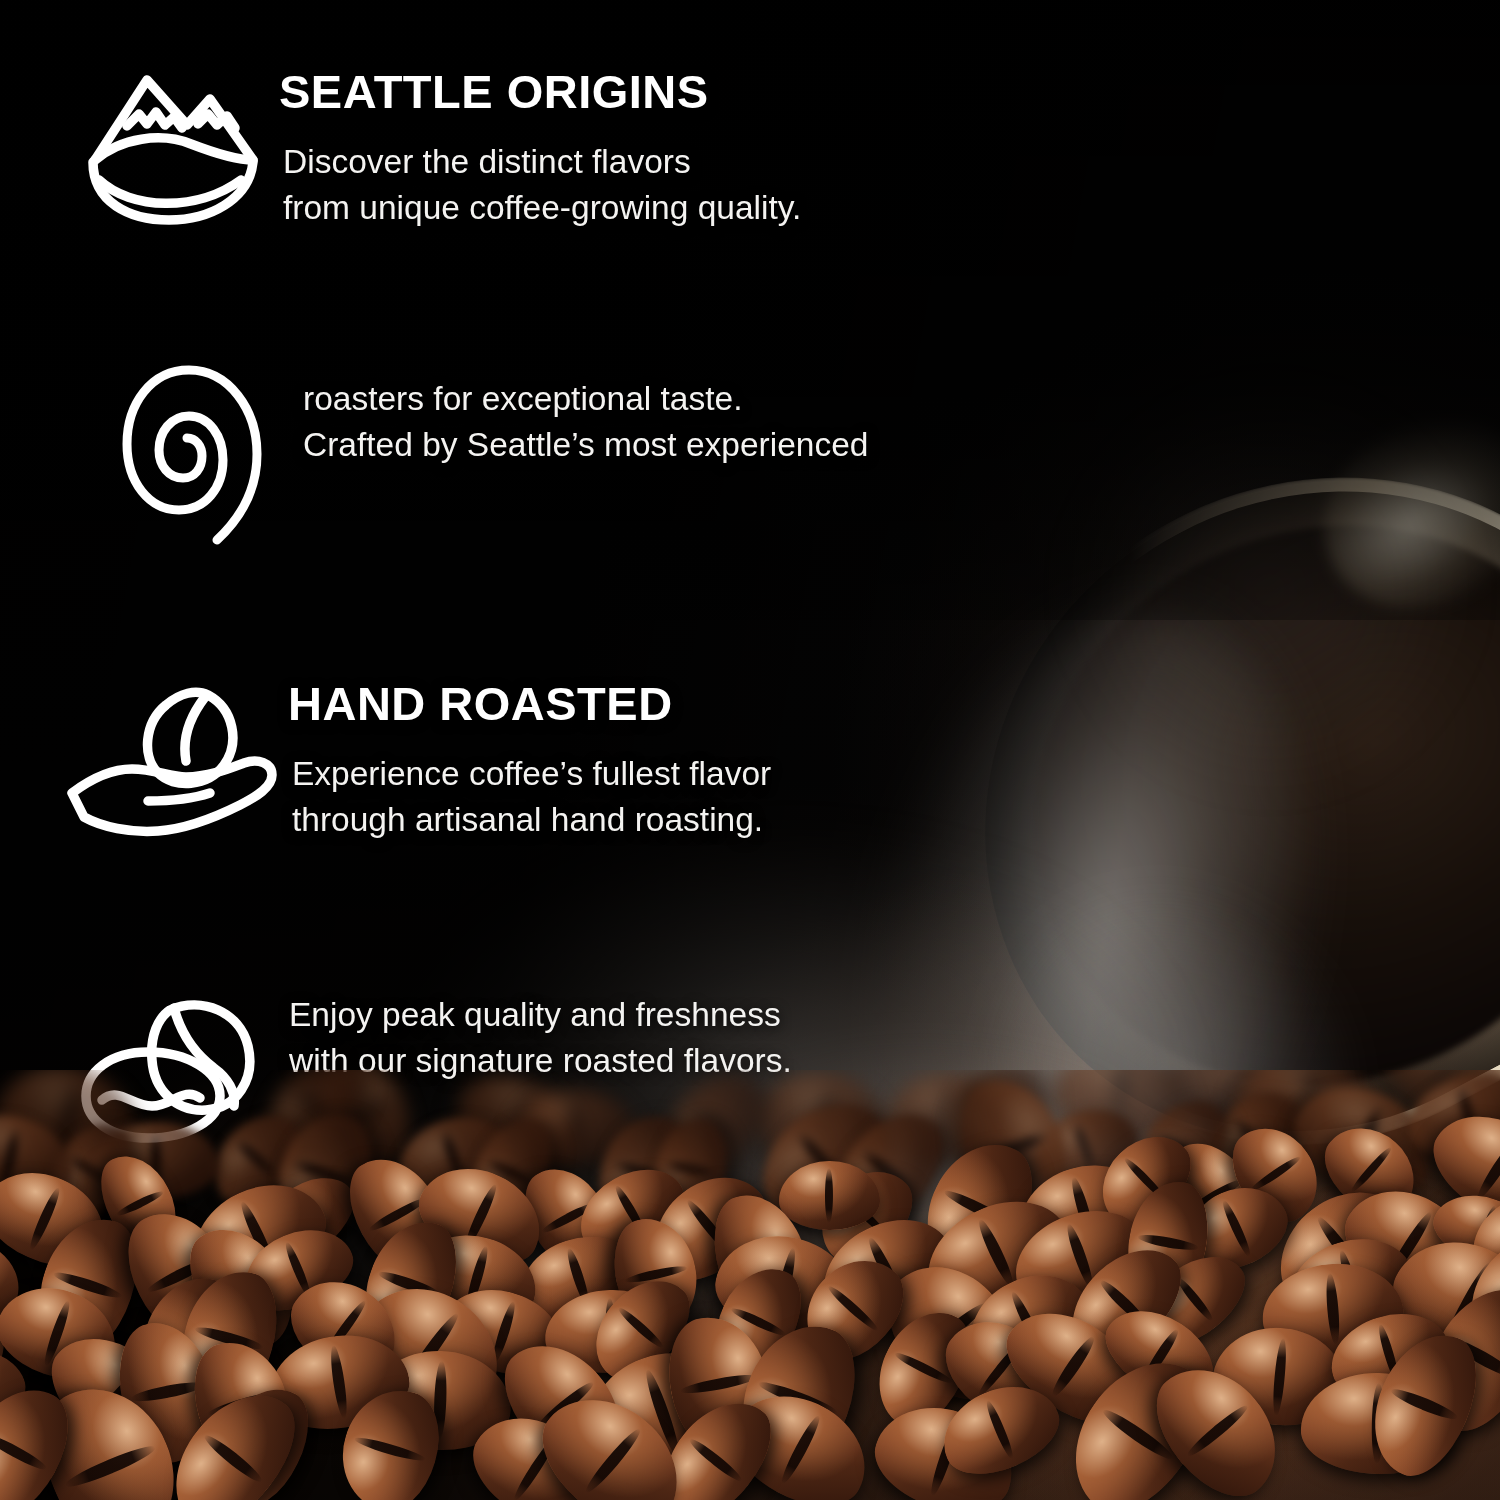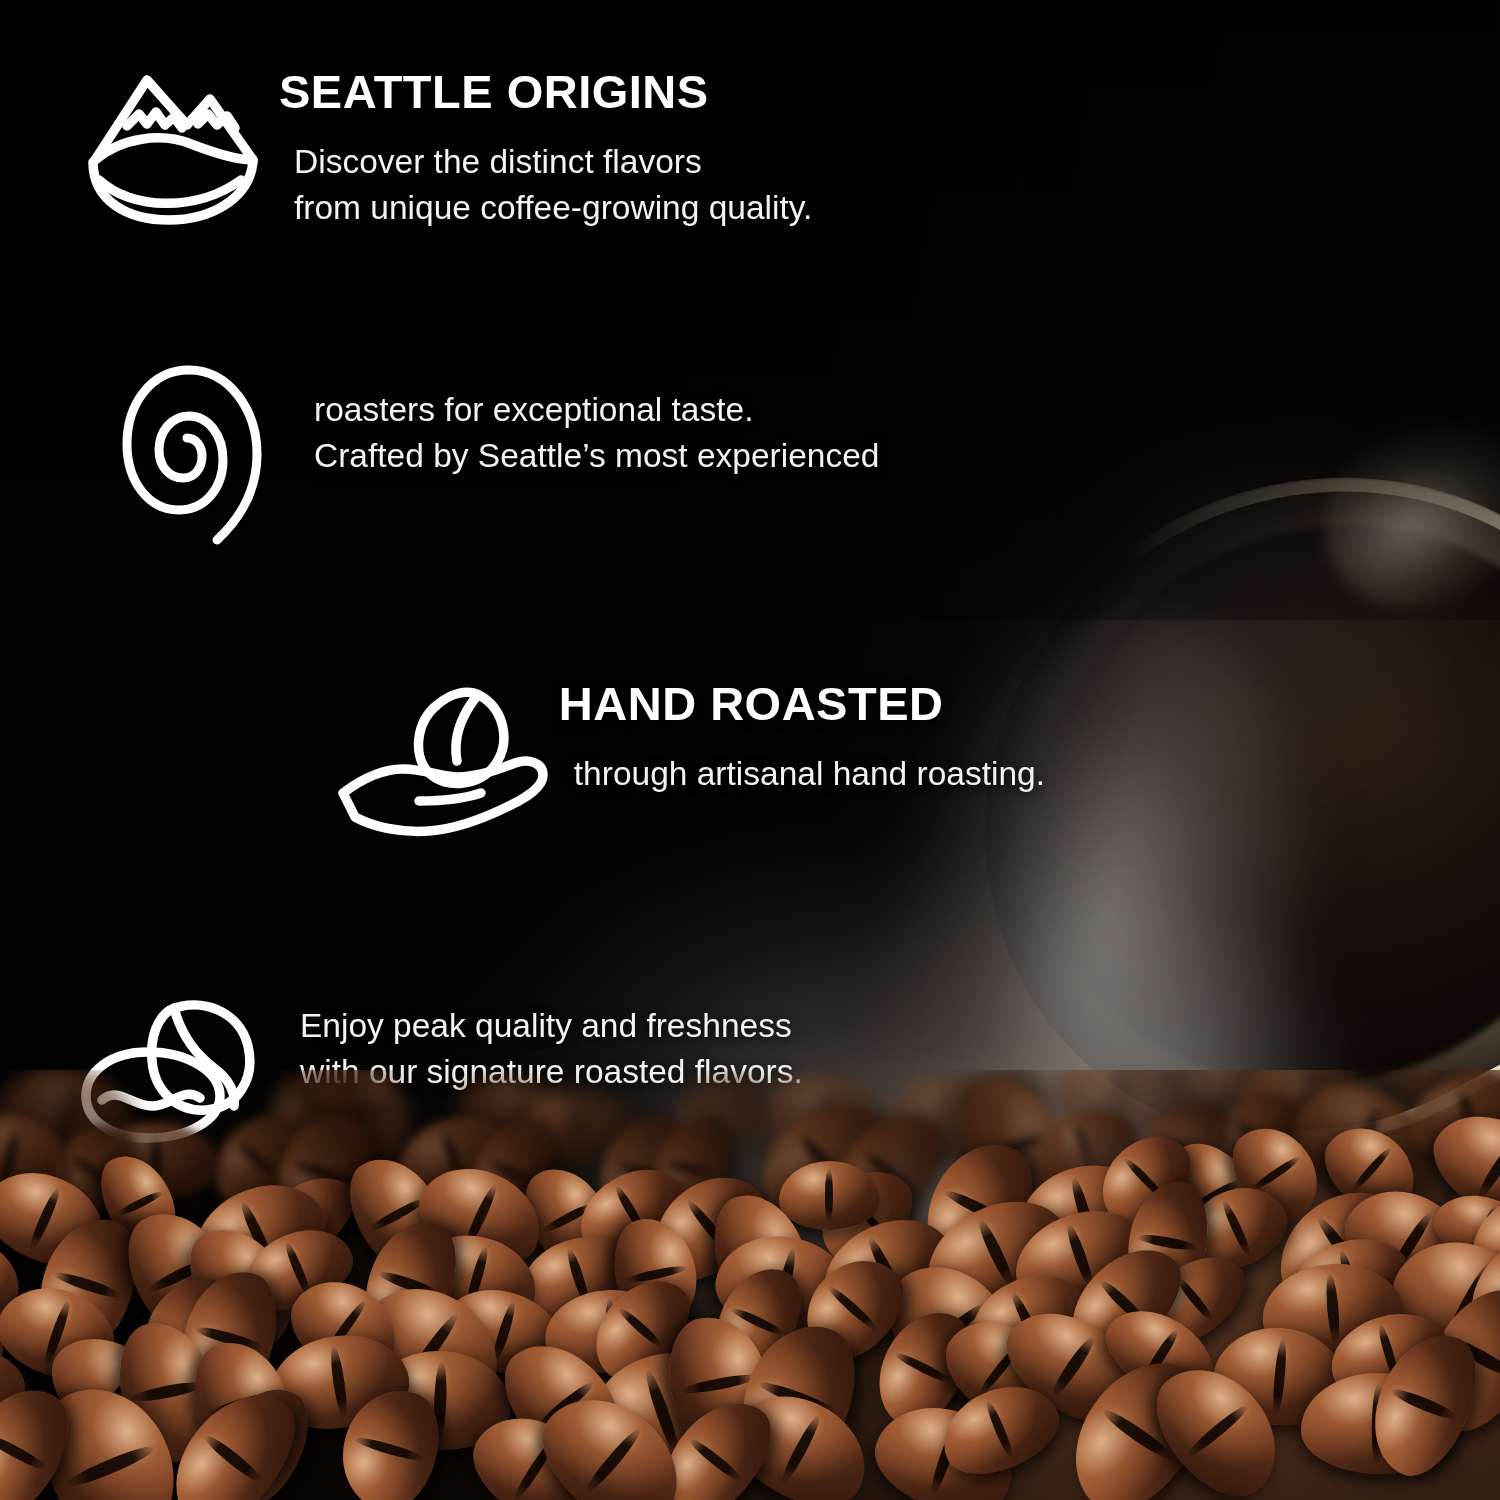--- a/index.html
+++ b/index.html
@@ -150,31 +150,31 @@
     color:#ffffff;
     line-height:1.04;
     margin:0 0 22px 0;
     text-shadow:0 2px 12px rgba(0,0,0,.85);
   }
   .f-desc{
     font-size:33.5px;
     font-weight:300;
     color:#f4f3f1;
     line-height:1.38;
-    margin:15px;
+    margin:4px;
     text-shadow:0 2px 12px rgba(0,0,0,.9);
   }
   .f-desc span{display:block;}
 
   
   .feature.r1{min-height:236px;}
   .feature.r1 .icon-wrap{margin-left:6px;}
   .feature.r2{min-height:236px;}
   .feature.r2 .icon-wrap{margin-left:26px;}
-  .feature.r3{min-height:236px;justify-content:flex-end;}
+  .feature.r3{min-height:236px;}
   .feature.r3 .icon-wrap{margin-left:0px;}
   .feature.r4 .icon-wrap{margin-left:12px;}
   .feature.r2 .copy, .feature.r3 .copy, .feature.r4 .copy{padding-top:2px;}
 </style>
 </head>
 <body>
 
 <div id="stage">
 
   <div class="bg-layer bg-base"></div>
@@ -385,20 +385,21 @@
                    C150 96 170 88 186 82 C200 77 214 82 214 94
                    C214 106 198 116 182 124
                    C156 137 128 148 100 150
                    C72 152 44 146 26 136 L14 112 Z"></path>
           <path d="M90 120 C112 120 134 118 152 112"></path>
         </svg>
       </div>
       <div class="copy">
         <h2 class="f-title">HAND ROASTED</h2>
         <p class="f-desc">
+          <span>Experience coffee’s fullest flavor</span>
           <span>through artisanal hand roasting.</span>
         </p>
       </div>
     </div>
 
     <div class="feature r4">
       <div class="icon-wrap">
         <svg width="200" height="150" viewBox="0 0 200 150" fill="none" stroke="#ffffff" stroke-width="9.5" stroke-linecap="round" stroke-linejoin="round">
 
           <path d="M92 16 C124 2 162 18 170 52 C178 86 158 114 128 116

